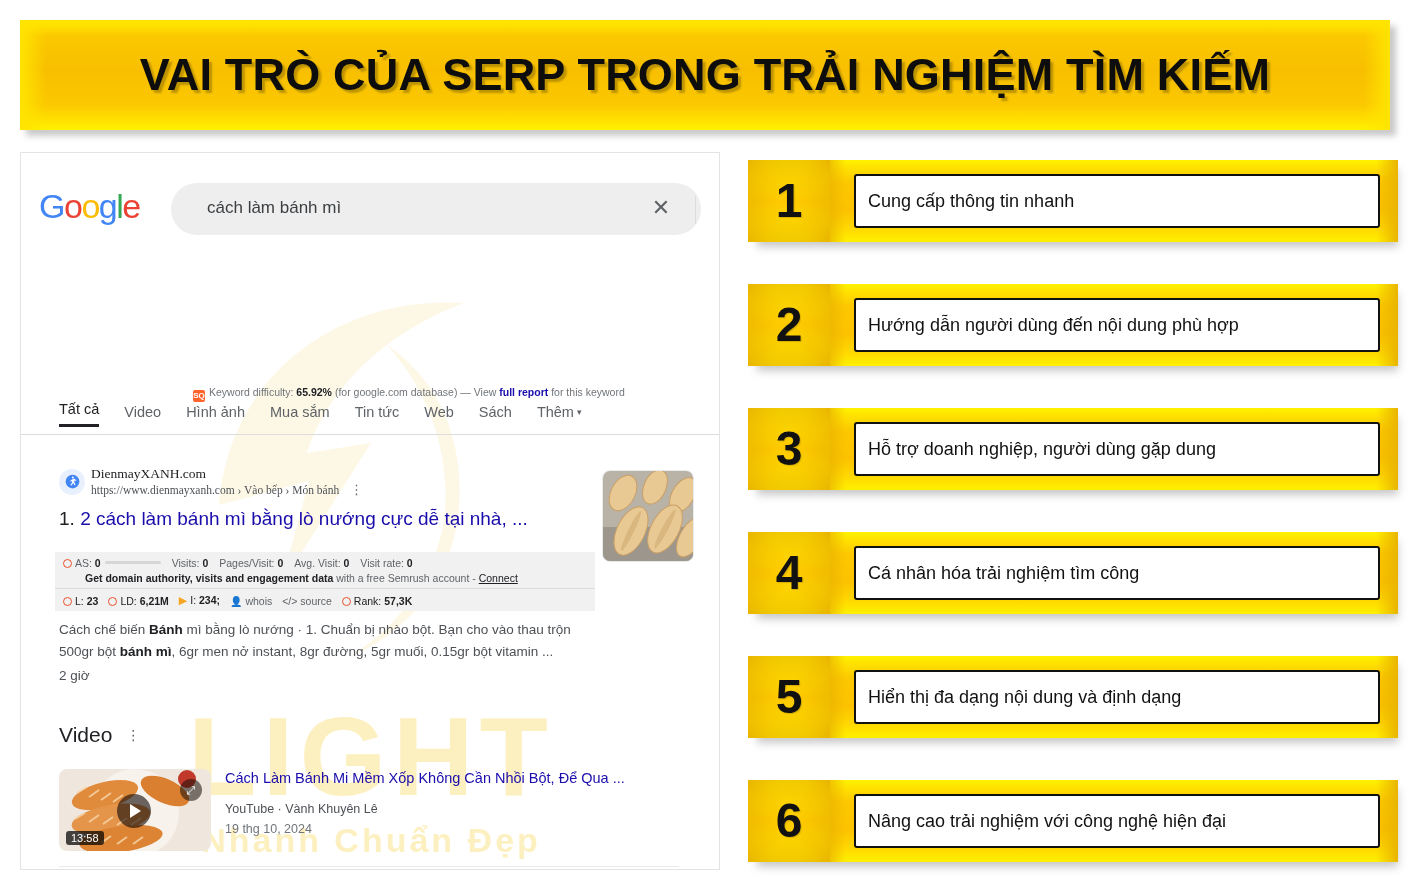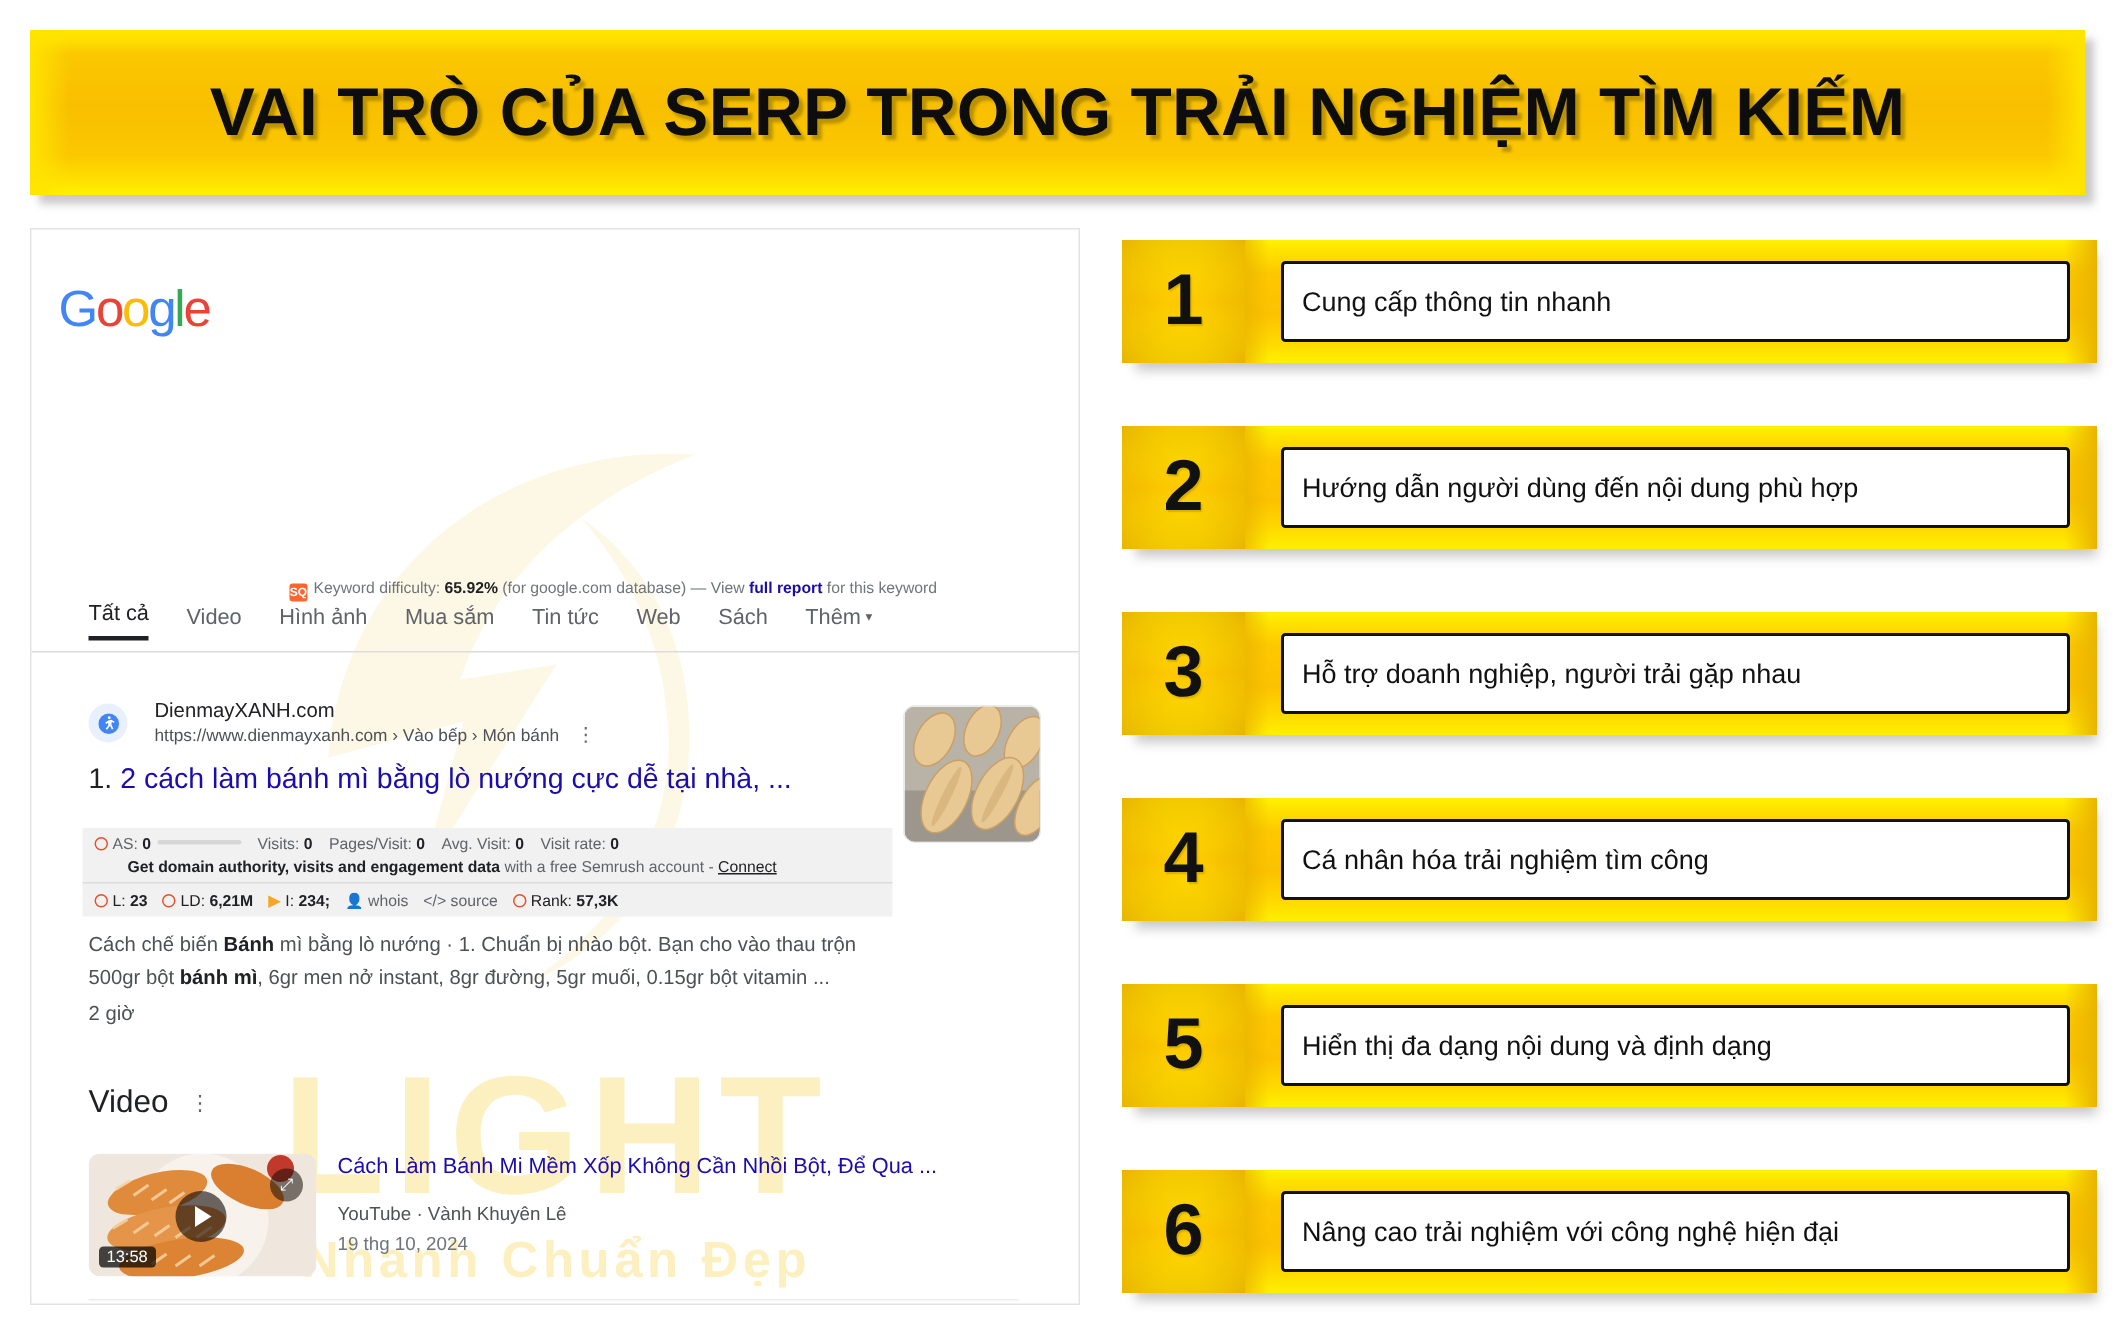--- a/index.html
+++ b/index.html
@@ -136,21 +136,21 @@
   .tab { font-size: 14.5px; color: #5f6368; padding-bottom: 7px; white-space: nowrap; }
   .tab.active { color: #202124; border-bottom: 3px solid #202124; }
   .tab .caret { font-size: 9px; vertical-align: 2px; margin-left: 3px; }
   .tabs-rule {
     position: absolute; left: 0; top: 281px; width: 700px; height: 1px;
     background: #dadce0;
   }
 
   
   .result { position: absolute; left: 38px; top: 312px; width: 540px; }
-  .fav-row { display: flex; align-items: center; gap: 18px; }
+  .fav-row { display: flex; align-items: center; gap: 6px; font-family: Liberation Serif, serif; }
   .favicon {
     width: 26px; height: 26px; border-radius: 50%;
     background: #e8f0fe;
     display: flex; align-items: center; justify-content: center; flex: none;
   }
   .site-name { font-size: 13.5px; color: #202124; line-height: 1.35; }
   .site-url { font-size: 11.5px; color: #4d5156; line-height: 1.35; }
   .kebab { font-size: 13px; color: #5f6368; letter-spacing: 0; line-height: 1; }
   .res-title {
     margin-top: 8px;
@@ -313,20 +313,25 @@
     <div class="wm-light">LIGHT</div>
     <div class="wm-sub">Nhanh  Chuẩn  Đẹp</div>
   </div>
 
   <div class="serp-inner">
 
     <div class="g-logo" style="top:34px;left:18px;">
       <span class="gb">G</span><span class="gr">o</span><span class="gy">o</span><span class="gb">g</span><span class="gg">l</span><span class="gr">e</span>
     </div>
 
+    <div class="searchbar" style="left:150px;top:30px;">
+      <div class="search-text">cách làm bánh mì</div>
+      <div class="clear-x">✕</div>
+      <div class="search-divider"></div>
+    </div>
 
     <div class="kd-line">
       <span class="kd-badge">SQ</span><span>Keyword difficulty: </span><b>65.92%</b><span> (for google.com database) — View </span><span class="kd-link">full report</span><span> for this keyword</span>
     </div>
 
     <div class="tabs">
       <div class="tab active"><span>Tất cả</span></div>
       <div class="tab"><span>Video</span></div>
       <div class="tab"><span>Hình ảnh</span></div>
       <div class="tab"><span>Mua sắm</span></div>
@@ -474,21 +479,21 @@
     </div>
   </div>
 
   <div class="list-row">
     <div class="row-shadow"></div>
     <div class="bar"></div>
     <div class="num-badge">
       <span class="num-text">3</span>
     </div>
     <div class="label-box">
-      <span class="label-text">Hỗ trợ doanh nghiệp, người trải gặp nhau</span>
+      <span class="label-text">Hỗ trợ doanh nghiệp, người dùng gặp dung</span>
     </div>
   </div>
 
   <div class="list-row">
     <div class="row-shadow"></div>
     <div class="bar"></div>
     <div class="num-badge">
       <span class="num-text">4</span>
     </div>
     <div class="label-box">

